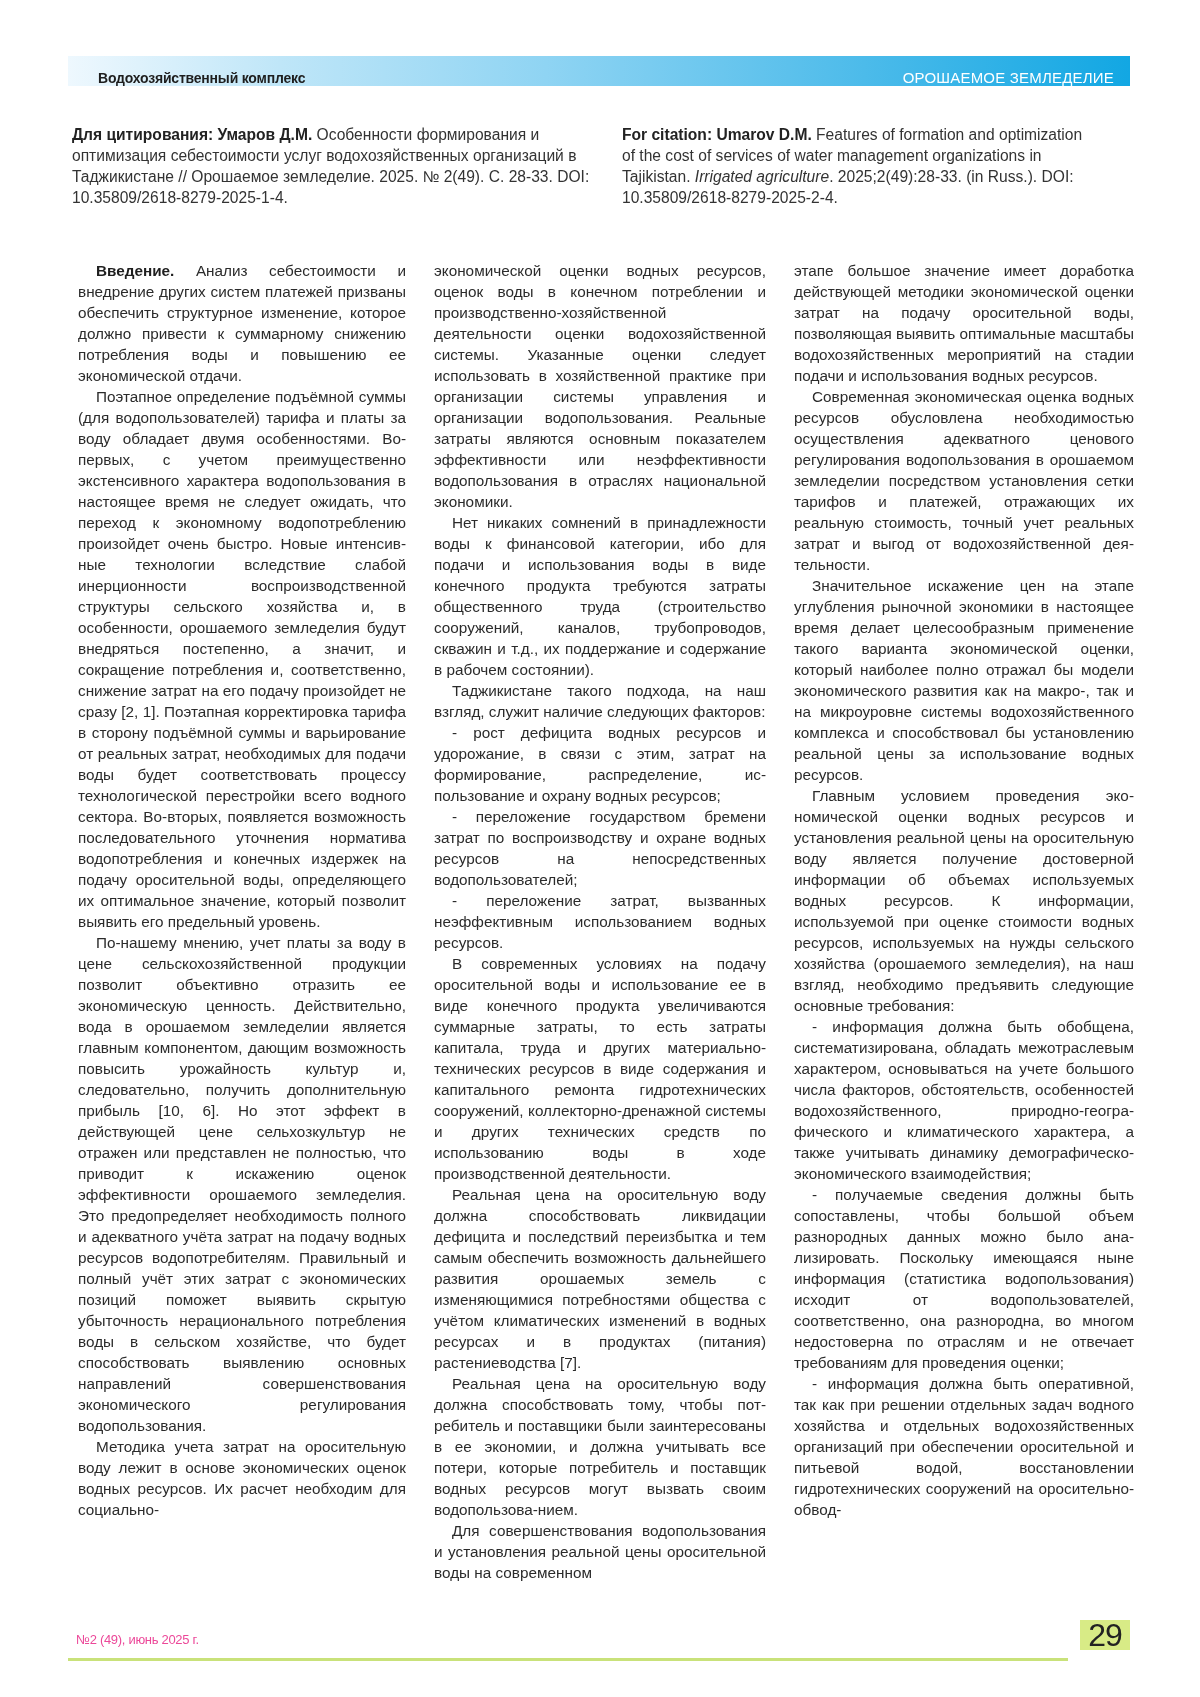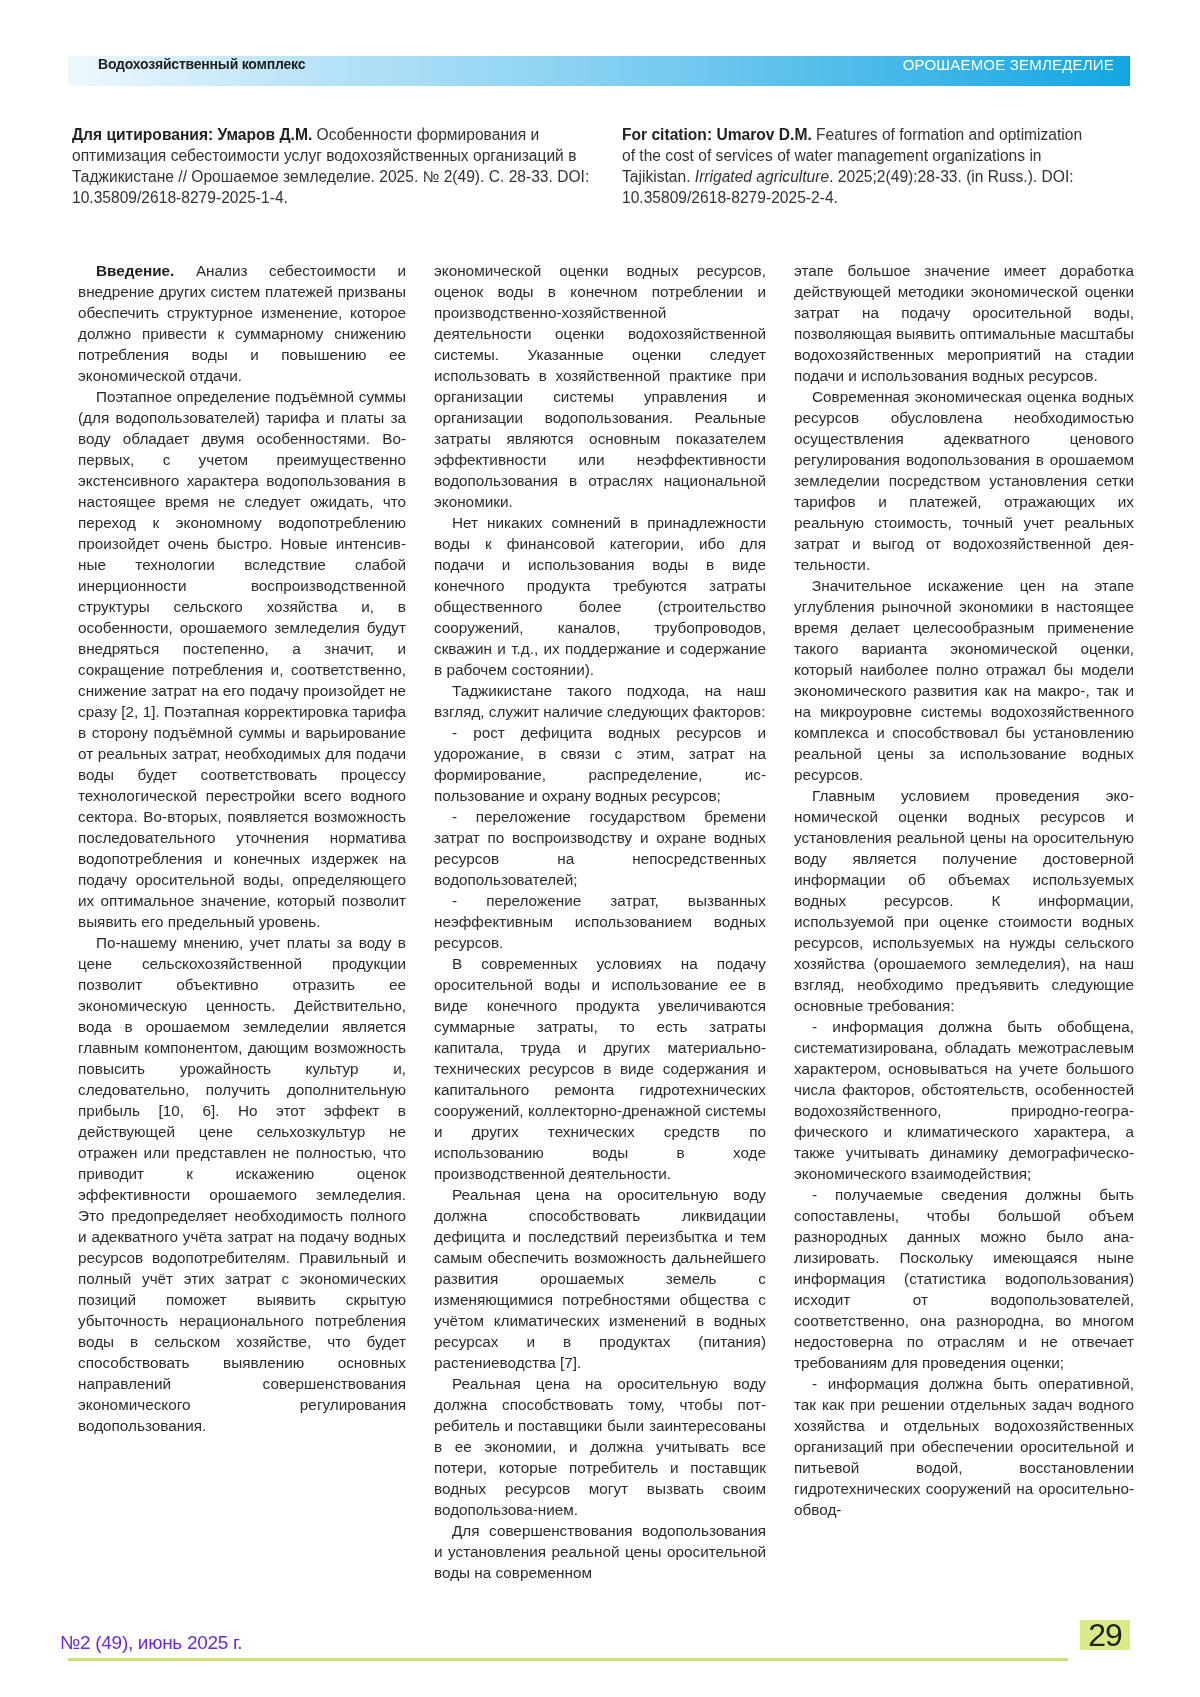--- a/index.html
+++ b/index.html
@@ -1,38 +1,38 @@
 <!DOCTYPE html>
 <html><head>
 <meta charset="utf-8">
 <style>
   html, body { margin: 0; padding: 0; background: #ffffff; }
   body { width: 1200px; height: 1697px; position: relative; overflow: hidden;
          font-family: "Liberation Sans", "DejaVu Sans", sans-serif; color: #2a2a2a; }
 
   .header-bar { position: absolute; left: 68px; top: 56px; width: 1062px; height: 30px;
     background: linear-gradient(90deg, #eef8fe 0%, #bfe6f8 20%, #8fd4f3 45%, #4cbbea 75%, #12a7e3 100%);
-    display: flex; align-items: flex-start; justify-content: space-between; box-sizing: border-box; padding: 0 16px 0 30px; }
+    display: flex; align-items: flex-end; justify-content: space-between; box-sizing: border-box; padding: 0 16px 0 30px; }
   .header-left { font-weight: bold; font-size: 14px; color: #1e1e1e; letter-spacing: -0.2px; }
   .header-right { font-size: 15px; color: #ffffff; letter-spacing: 0.2px; }
 
   .citation { position: absolute; top: 124px; font-size: 15.6px; line-height: 21px; color: #333; }
   .citation b { color: #222; margin-top: 16px; }
   .citation-ru { left: 72px; width: 540px; }
   .citation-en { left: 622px; width: 470px; }
 
   .columns { position: absolute; top: 260px; left: 78px; width: 1060px; height: 1336px;
     display: grid; grid-template-columns: 328px 332px 340px; column-gap: 28px; }
   .col { font-size: 15.3px; line-height: 21px; text-align: justify; hyphens: manual; color: #2b2b2b; }
   .col p { margin: 0; text-indent: 18px; }
   .col p.noindent { text-indent: 0; }
   .col b { color: #1f1f1f; }
 
   .footer-line { position: absolute; left: 68px; top: 1658px; width: 1000px; height: 3px; background: #c9e27a; }
-  .footer-issue { position: absolute; left: 60px; top: 1632px; font-size: 19px; color: #6d28d9; letter-spacing: -0.3px; }
+  .footer-issue { position: absolute; left: 76px; top: 1632px; font-size: 13px; color: #ec4899; letter-spacing: -0.3px; }
   .page-number { position: absolute; left: 1080px; top: 1620px; width: 50px; height: 30px;
     background: #d8eb86; font-size: 32px; color: #222; display: flex; align-items: center; justify-content: center;
     letter-spacing: -1px; }
 </style>
 </head>
 <body>
 
 <div class="header-bar">
   <span class="header-left">Водохозяйственный комплекс</span>
   <span class="header-right">ОРОШАЕМОЕ ЗЕМЛЕДЕЛИЕ</span>
@@ -44,24 +44,25 @@
 
 <div class="citation citation-en">
   <b>For citation: Umarov D.M.</b><span> Features of formation and optimization of the cost of services of water management organizations in Tajikistan. </span><i>Irrigated agriculture</i><span>. 2025;2(49):28-33. (in Russ.). DOI: 10.35809/2618-8279-2025-2-4.</span>
 </div>
 
 <div class="columns">
   <div class="col">
       <p><b>Введение.</b><span> Анализ себестоимости и внедрение других систем платежей призваны обеспечить структурное из­менение, которое должно привести к суммарному снижению потребления воды и повышению ее экономической отдачи.</span></p>
       <p><span>Поэтапное определение подъёмной суммы (для водопользователей) тари­фа и платы за воду обладает двумя особенностями. Во-первых, с учетом преимущественно экстенсивного харак­тера водопользования в настоящее время не следует ожидать, что переход к экономному водопотреблению прои­зойдет очень быстро. Новые интенсив­ные технологии вследствие слабой инерционности воспроизводственной структуры сельского хозяйства и, в особенности, орошаемого земледелия будут внедряться постепенно, а значит, и сокращение потребления и, соот­ветственно, снижение затрат на его подачу произойдет не сразу [2, 1]. Поэтапная корректировка тарифа в сторону подъёмной суммы и варьиро­вание от реальных затрат, необходимых для подачи воды будет соответствовать процессу технологической перестройки всего водного сектора. Во-вторых, появляется возможность последова­тельного уточнения норматива водопот­ребления и конечных издержек на подачу оросительной воды, определяю­щего их оптимальное значение, кото­рый позволит выявить его предельный уровень.</span></p>
       <p><span>По-нашему мнению, учет платы за воду в цене сельскохозяйственной про­дукции позволит объективно отразить ее экономическую ценность. Действи­тельно, вода в орошаемом земледелии является главным компонентом, даю­щим возможность повысить урожай­ность культур и, следовательно, полу­чить дополнительную прибыль [10, 6]. Но этот эффект в действующей цене сельхозкультур не отражен или пред­ставлен не полностью, что приводит к искажению оценок эффективности оро­шаемого земледелия. Это предопре­деляет необходимость полного и адек­ватного учёта затрат на подачу водных ресурсов водопотребителям. Правиль­ный и полный учёт этих затрат с эконо­мических позиций поможет выявить скрытую убыточность нерационального потребления воды в сельском хо­зяйстве, что будет способствовать выявлению основных направлений совершенствования экономического регулирования водопользования.</span></p>
+      <p><span>Методика учета затрат на ороси­тельную воду лежит в основе экономи­ческих оценок водных ресурсов. Их расчет необходим для социально-</span></p>
     </div>
   <div class="col">
       <p class="noindent"><span>экономической оценки водных ресур­сов, оценок воды в конечном потреб­лении и производственно-хозяйствен­ной деятельности оценки водохозяйст­венной системы. Указанные оценки следует использовать в хозяйственной практике при организации системы управления и организации водопользо­вания. Реальные затраты являются основным показателем эффективности или неэффективности водопользова­ния в отраслях национальной экономики.</span></p>
-      <p><span>Нет никаких сомнений в принадлеж­ности воды к финансовой категории, ибо для подачи и использования воды в виде конечного продукта требуются затраты общественного более (строи­тельство сооружений, каналов, трубо­проводов, скважин и т.д., их поддер­жание и содержание в рабочем сос­тоянии).</span></p>
+      <p><span>Нет никаких сомнений в принадлеж­ности воды к финансовой категории, ибо для подачи и использования воды в виде конечного продукта требуются затраты общественного труда (строи­тельство сооружений, каналов, трубо­проводов, скважин и т.д., их поддер­жание и содержание в рабочем сос­тоянии).</span></p>
       <p><span>Таджикистане такого подхода, на наш взгляд, служит наличие следующих факторов:</span></p>
       <p><span>- рост дефицита водных ресурсов и удорожание, в связи с этим, затрат на формирование, распределение, ис­пользование и охрану водных ресурсов;</span></p>
       <p><span>- переложение государством бремени затрат по воспроизводству и охране водных ресурсов на непосредственных водопользователей;</span></p>
       <p><span>- переложение затрат, вызванных неэффективным использованием вод­ных ресурсов.</span></p>
       <p><span>В современных условиях на подачу оросительной воды и  использование ее в виде конечного продукта увеличи­ваются суммарные затраты, то есть затраты капитала, труда и других ма­териально-технических ресурсов в виде содержания и капитального ремонта гидротехнических сооружений, кол­лекторно-дренажной системы и других технических средств по использованию воды в ходе производственной деятель­ности.</span></p>
       <p><span>Реальная цена на оросительную воду должна способствовать ликвидации дефицита и последствий переизбытка и тем самым обеспечить возможность дальнейшего развития орошаемых земель с изменяющимися потребнос­тями общества с учётом климатических изменений в водных ресурсах и в про­дуктах (питания) растениеводства [7].</span></p>
       <p><span>Реальная цена на оросительную воду должна способствовать тому, чтобы пот­ребитель и поставщики были заинтере­сованы в ее экономии, и должна учиты­вать все потери, которые потребитель и поставщик водных ресурсов могут вызвать своим водопользова-нием.</span></p>
       <p><span>Для совершенствования водопользо­вания и установления реальной цены оросительной воды на современном</span></p>
     </div>
   <div class="col">

